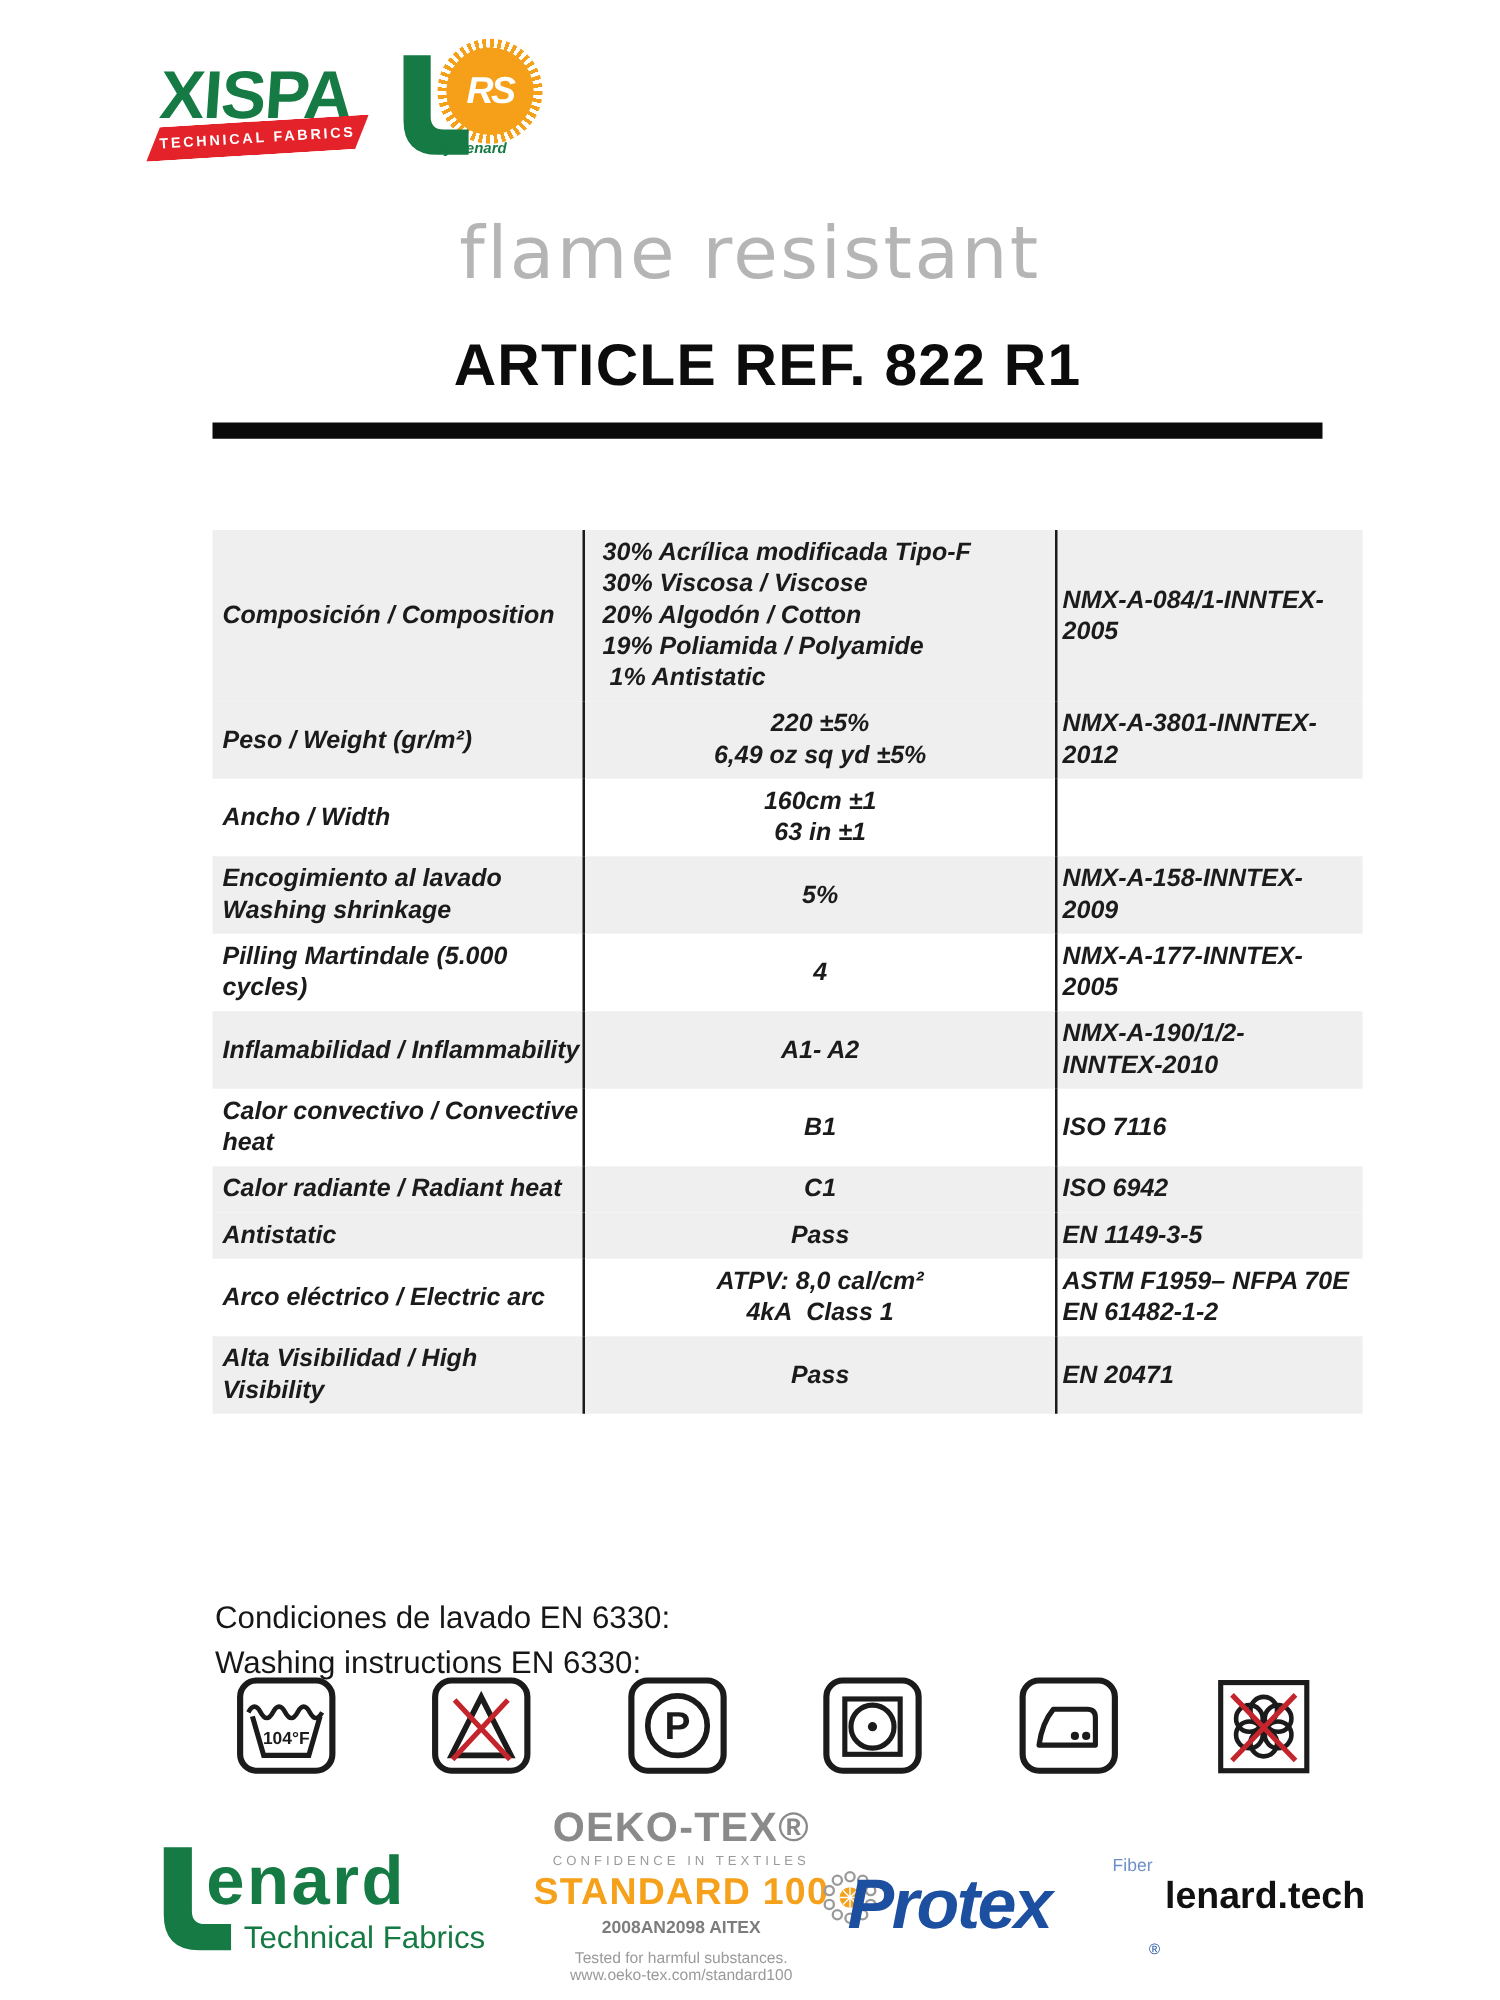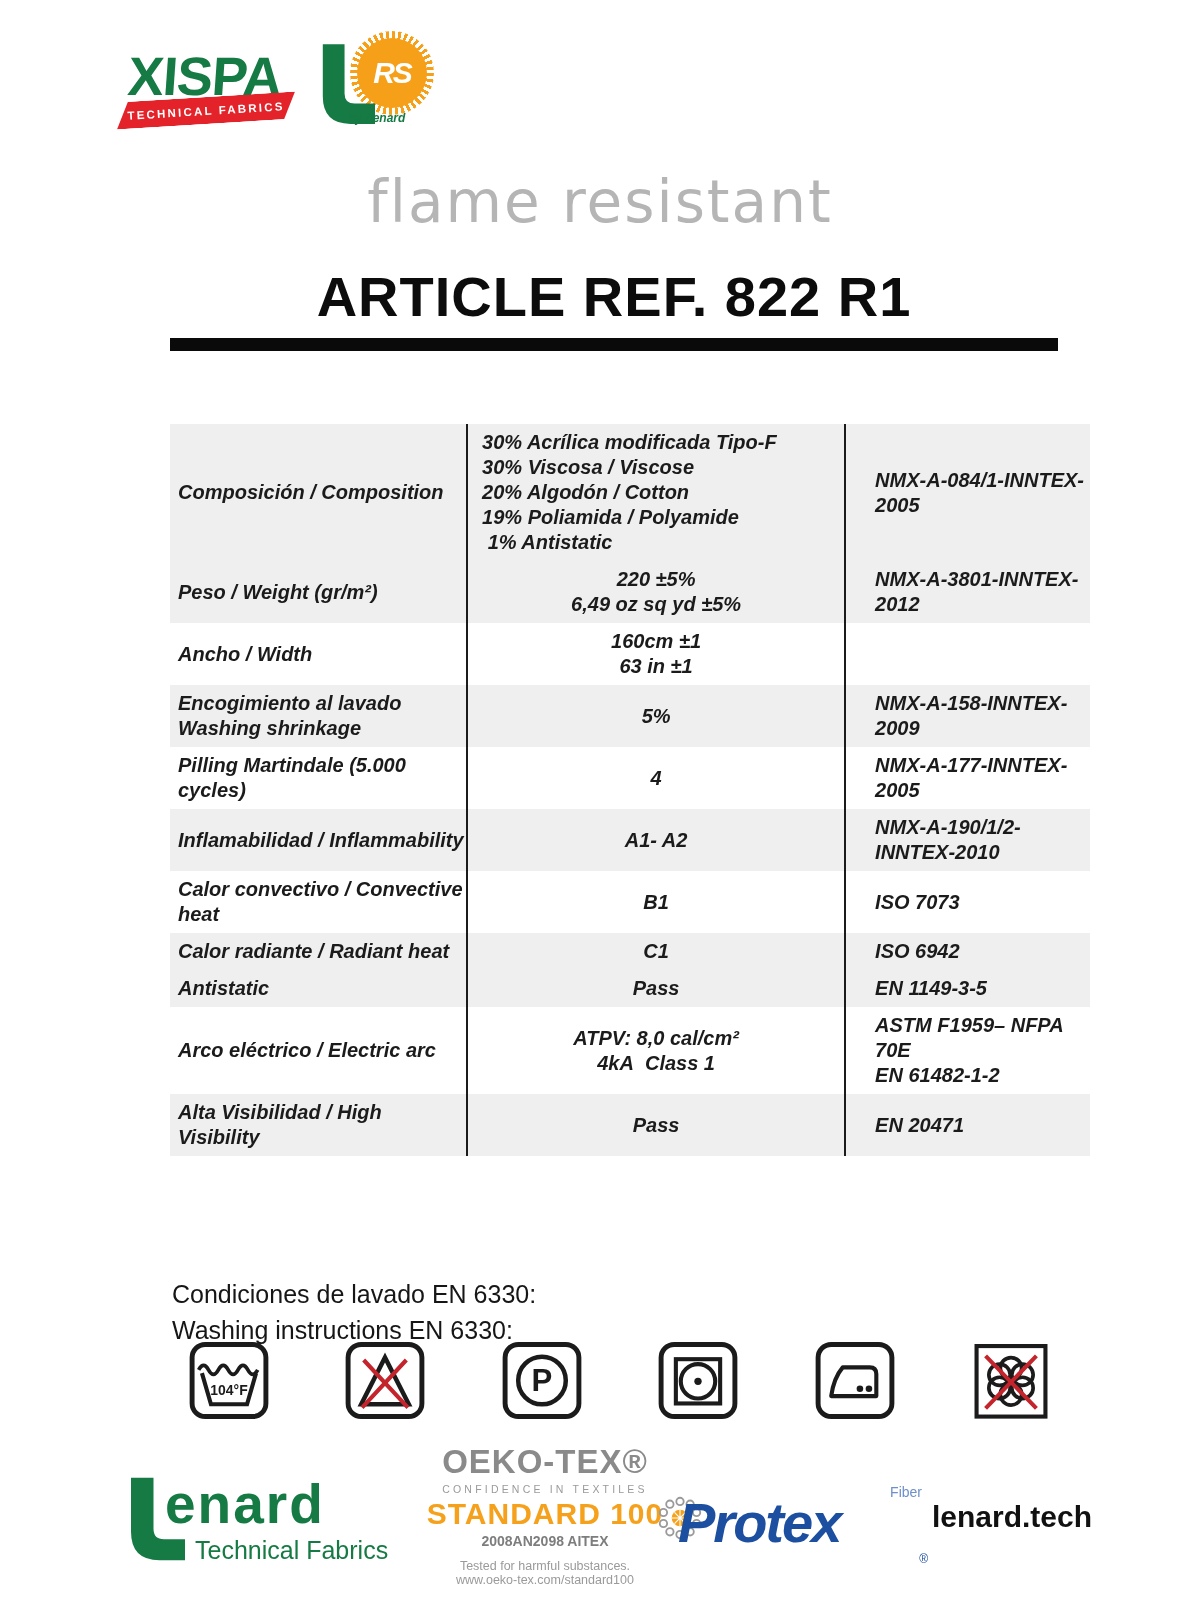--- a/index.html
+++ b/index.html
@@ -12,31 +12,31 @@
   .xispal-l { position:absolute; left:207px; top:6px; width:58px; height:86px; z-index:3; }
   .band { position:absolute; left:6px; top:62px; width:180px; height:27px; background:#E32229; clip-path:polygon(7% 0, 100% 0, 93% 100%, 0 100%); transform:rotate(-3.5deg); display:flex; align-items:center; justify-content:center; z-index:2; }
   .band span { color:#ffffff; font-size:11.5px; font-weight:bold; letter-spacing:2.2px; }
   .sun-burst { position:absolute; left:240px; top:-4px; width:84px; height:84px; border-radius:50%; background:repeating-conic-gradient(#F6A01A 0deg 4.5deg, rgba(246,160,26,0) 4.5deg 9deg); z-index:1; }
   .sun-core { position:absolute; left:7px; top:7px; width:70px; height:70px; background:#F6A01A; border-radius:50%; display:flex; align-items:center; justify-content:center; }
   .sun-core span { color:#ffffff; font-size:30px; font-weight:bold; font-style:italic; letter-spacing:-2px; }
   .by-lenard { position:absolute; left:238px; top:76px; font-size:12px; font-weight:bold; font-style:italic; color:#157A43; z-index:4; }
 
   
   .subtitle { position:absolute; left:0; width:1200px; top:168px; text-align:center; font-family:"DejaVu Sans", sans-serif; font-size:58px; font-weight:400; color:#B5B5B5; letter-spacing:2px; }
-  .article-title { position:absolute; left:170px; width:888px; top:264px; text-align:center; font-size:56px; font-weight:bold; color:#0c0c0c; letter-spacing:1px; }
+  .article-title { position:absolute; left:170px; width:888px; top:264px; text-align:center; font-size:47px; font-weight:bold; color:#0c0c0c; letter-spacing:1px; }
   .rule { position:absolute; left:170px; top:338px; width:888px; height:13px; background:#0a0a0a; }
 
   
   table.specs { position:absolute; left:170px; top:424px; width:920px; border-collapse:collapse; table-layout:fixed;
     font-style:italic; font-weight:bold; font-size:20px; color:#1b1b1b; line-height:25px; }
   table.specs td { vertical-align:middle; white-space:pre-line; padding:6px 10px; }
   table.specs td.label { width:279px; padding-left:8px; padding-right:2px; }
   table.specs td.value { width:355px; text-align:center; border-left:2px solid #1b1b1b; }
   table.specs td.value.align-left { text-align:left; padding-left:14px; }
-  table.specs td.standard { width:230px; border-left:2px solid #1b1b1b; padding-left:29px; padding-right:2px; }
+  table.specs td.standard { width:230px; border-left:2px solid #1b1b1b; padding-left:4px; padding-right:2px; }
   table.specs tr.shaded { background:#EFEFEF; }
 
   
   .wash-lines { position:absolute; left:172px; top:1236px; font-size:25px; color:#161616; line-height:36px;margin-top:40px; }
   .care-icons { position:absolute; left:188px; top:1338px; width:864px; display:flex; justify-content:space-between; }
   .care-icon { width:82px; height:85px; }
 
   
   .lenard-logo { position:absolute; left:125px; top:1472px; width:290px; height:100px; }
   .lenard-l { position:absolute; left:0; top:0; width:60px; height:94px; }
@@ -127,21 +127,21 @@
         </tr>
         <tr class="shaded">
           <td class="label">Inflamabilidad / Inflammability</td>
           <td class="value">A1- A2</td>
           <td class="standard">NMX-A-190/1/2-
 INNTEX-2010</td>
         </tr>
         <tr>
           <td class="label">Calor convectivo / Convective heat</td>
           <td class="value">B1</td>
-          <td class="standard">ISO 7073</td>
+          <td class="standard">ISO 7116</td>
         </tr>
         <tr class="shaded">
           <td class="label">Calor radiante / Radiant heat</td>
           <td class="value">C1</td>
           <td class="standard">ISO 6942</td>
         </tr>
         <tr class="shaded">
           <td class="label">Antistatic</td>
           <td class="value">Pass</td>
           <td class="standard">EN 1149-3-5</td>

